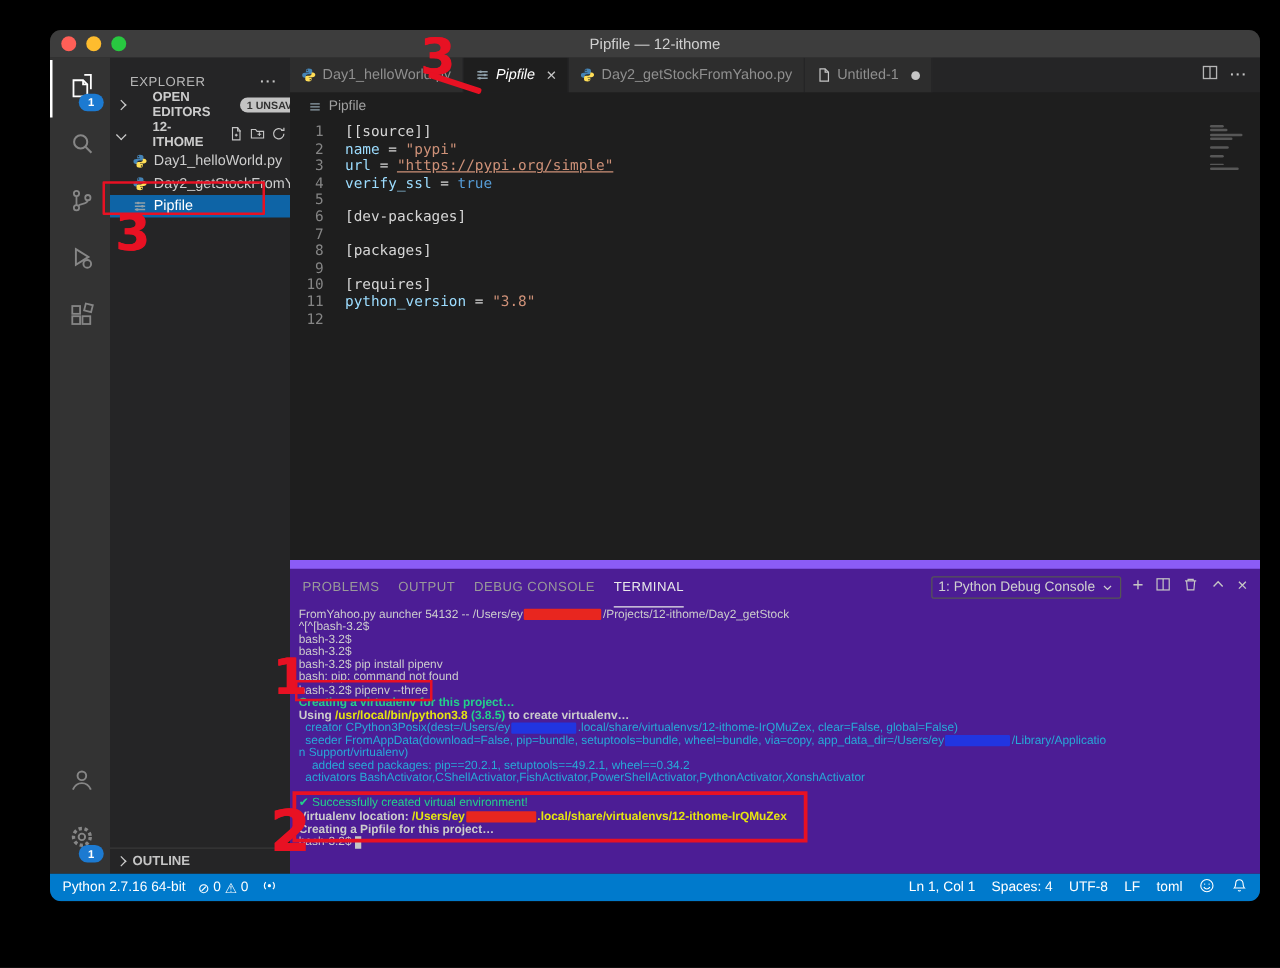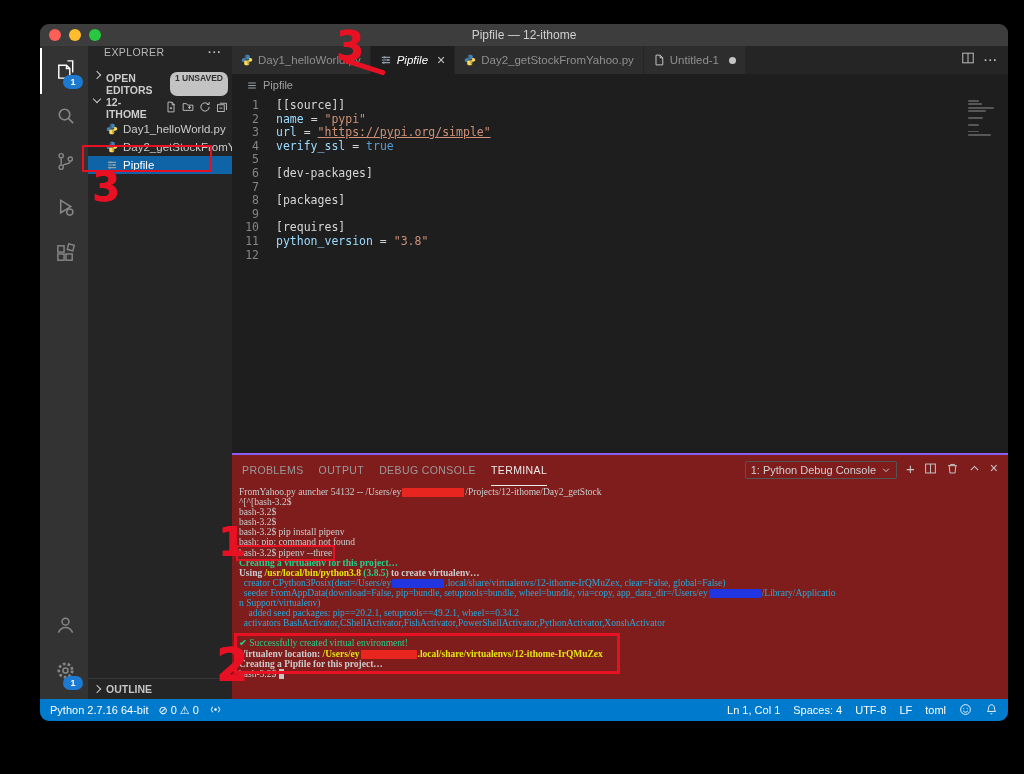--- a/index.html
+++ b/index.html
@@ -11,23 +11,23 @@
   .tl-red{background:#ff5f57}.tl-yellow{background:#febc2e}.tl-green{background:#28c840}
   .title-text{font-size:12px;color:#d0d0d0}
   .main{flex:1;display:flex;min-height:0}
   .activitybar{flex:0 0 48px;background:#333;display:flex;flex-direction:column;padding-top:2px}
   .act-item{height:46px;display:flex;align-items:center;justify-content:center;position:relative;color:#868686;border-left:2px solid transparent}
   .act-item.active{color:#fff;border-left-color:#fff}
   .act-item svg{width:23px;height:23px}
   .act-badge{position:absolute;right:5px;bottom:5px;min-width:14px;height:14px;border-radius:8px;background:#1c7ad1;color:#fff;font-size:9px;display:flex;align-items:center;justify-content:center;padding:0 3px;font-weight:700}
   .act-bottom{margin-top:auto;padding-bottom:4px}
   .sidebar{flex:0 0 144px;background:#252526;display:flex;flex-direction:column;min-height:0;color:#c5c5c5;overflow:hidden}
-  .sb-header{flex:0 0 26px;display:flex;align-items:flex-start;justify-content:space-between;padding:0 10px 0 16px;font-size:10.5px;letter-spacing:.4px;color:#b8b8b8}
+  .sb-header{flex:0 0 26px;display:flex;align-items:flex-end;justify-content:space-between;padding:0 10px 0 16px;font-size:10.5px;letter-spacing:.4px;color:#b8b8b8}
   .more-dots{color:#c5c5c5;font-weight:700;letter-spacing:1px;font-size:11px}
-  .sb-row{flex:0 0 20px;display:flex;gap:4px;padding:0 4px;font-size:10.5px;font-weight:700;color:#ccc}
+  .sb-row{flex:0 0 20px;display:flex;align-items:center;gap:20px;padding:0 4px;font-size:10.5px;font-weight:700;color:#ccc}
   .unsaved-badge{background:#c3c3c3;color:#333;border-radius:7px;font-size:8.5px;font-weight:700;padding:1px 5px;margin-left:4px;white-space:nowrap}
   .folder-actions{margin-left:auto;display:flex;gap:5px;align-items:center;color:#c5c5c5}
   .folder-actions svg{width:12px;height:12px}
   .filelist{display:flex;flex-direction:column}
   .file-row{height:18px;display:flex;align-items:center;gap:5px;padding-left:18px;font-size:11.5px;color:#ccc;white-space:nowrap}
   .file-row.selected{background:#0e64a6;color:#fff}
   .fico{width:12px;height:12px;flex:0 0 12px}
   .chev{width:5px;height:5px;border-right:1.3px solid #ccc;border-bottom:1.3px solid #ccc;display:inline-block;flex:0 0 auto;margin:0 2px}
   .chev.right{transform:rotate(-45deg)}
   .chev.down{transform:rotate(45deg)}
@@ -45,31 +45,31 @@
   .breadcrumb{flex:0 0 22px;display:flex;align-items:center;gap:5px;padding-left:14px;font-size:11px;color:#a0a0a0;background:#1e1e1e}
   .breadcrumb .fico{width:11px;height:11px}
   .editor{flex:1;position:relative;min-height:0;background:#1e1e1e}
   .code{font-family:"DejaVu Sans Mono",monospace;font-size:11.5px;line-height:13.6px;padding-top:3px}
   .code-line{display:flex;height:13.6px;white-space:pre}
   .ln{width:44px;padding-right:17px;text-align:right;color:#858585;flex:0 0 44px;box-sizing:border-box}
   .c-def{color:#d4d4d4}.c-key{color:#9cdcfe}.c-str{color:#ce9178}.c-sec{color:#d6d6d6}.c-bool{color:#569cd6}
   .c-link{color:#ce9178;text-decoration:underline}
   .minimap{position:absolute;top:4px;right:12px;width:28px;display:flex;flex-direction:column;gap:1.6px}
   .mm-bar{height:1.8px;background:#6b6b6b;opacity:.75;border-radius:1px}
-  .panel{flex:0 0 244px;border-top:2px solid #8b5cf6;display:flex;flex-direction:column;background:#7f1d1d;min-height:0}
+  .panel{flex:0 0 244px;border-top:7px solid #8b5cf6;display:flex;flex-direction:column;background:#4c1d95;min-height:0}
   .panel-header{flex:0 0 30px;display:flex;align-items:center;padding:0 10px}
   .ptabs{display:flex;height:30px}
   .ptab{font-size:10.5px;letter-spacing:.4px;color:#9a9a9a;margin-right:15px;height:30px;display:flex;align-items:center;border-bottom:1px solid transparent}
   .ptab.active{color:#eaeaea;border-bottom-color:#eaeaea}
   .panel-right{margin-left:auto;display:flex;gap:9px;color:#c5c5c5}
   .panel-right svg{width:13px;height:13px}
   .icon-txt{font-size:15px;line-height:1;color:#c5c5c5}
   .debug-dropdown{display:flex;align-items:center;gap:5px;font-size:11px;color:#cfcfcf;padding:1px 5px;border:1px solid #555;border-radius:2px}
   .debug-dropdown svg{width:10px;height:10px}
-  .term{flex:1;font-family:Liberation Serif, serif;font-size:9.5px;line-height:10.1px;color:#ccc;padding:2px 0 0 7px;overflow:hidden}
+  .term{flex:1;font-family:Liberation Sans, sans-serif;font-size:9.5px;line-height:10.1px;color:#ccc;padding:2px 0 0 7px;overflow:hidden}
   .tl{height:10.1px;white-space:pre}
   .t-green{color:#23d18b}.t-yellow{color:#e5e510}.t-cyan{color:#27a9d8}
   .t-b{font-weight:700}
   .redact{display:inline-block;height:9px;vertical-align:middle;margin:0 1px;border-radius:1px}
   .redact-red{background:#e8261f}
   .redact-blue{background:#2135e0}
   .term-cursor{display:inline-block;width:5.5px;height:9.5px;background:#c6c6c6;vertical-align:text-bottom}
   .cmdbox{outline:2px solid #e81123;outline-offset:1px}
   .bigredbox{outline:3px solid #e81123;outline-offset:2px;width:fit-content;padding-right:12px}
   .statusbar{flex:0 0 22px;background:#007acc;color:#fff;display:flex;align-items:center;font-size:11px;padding:0 10px;gap:10px}

